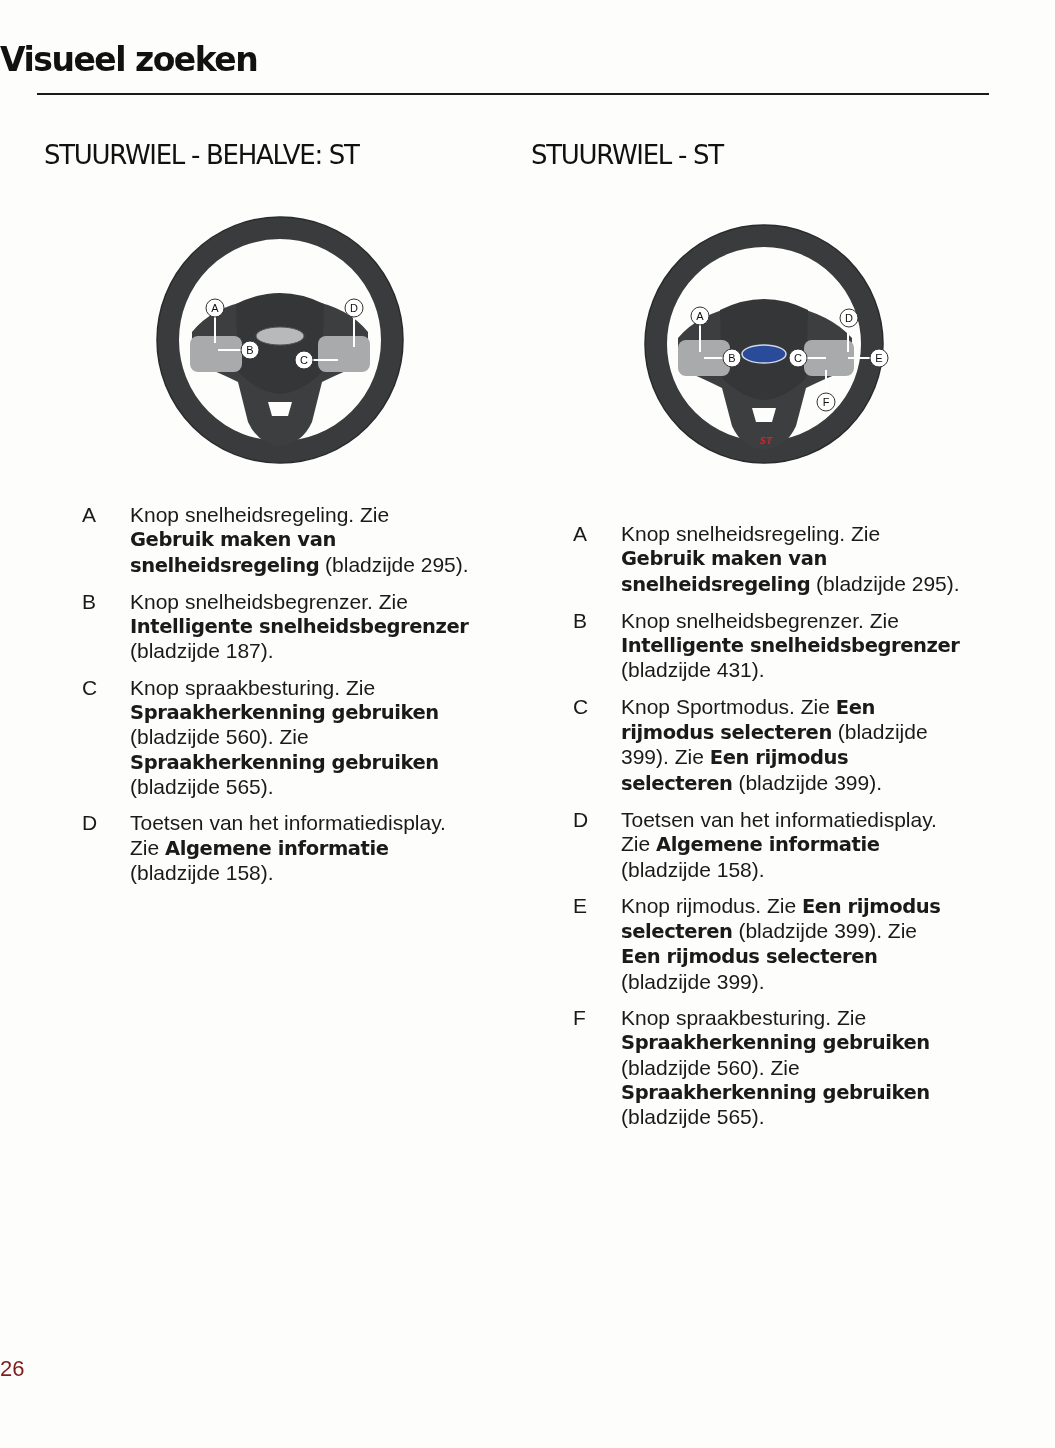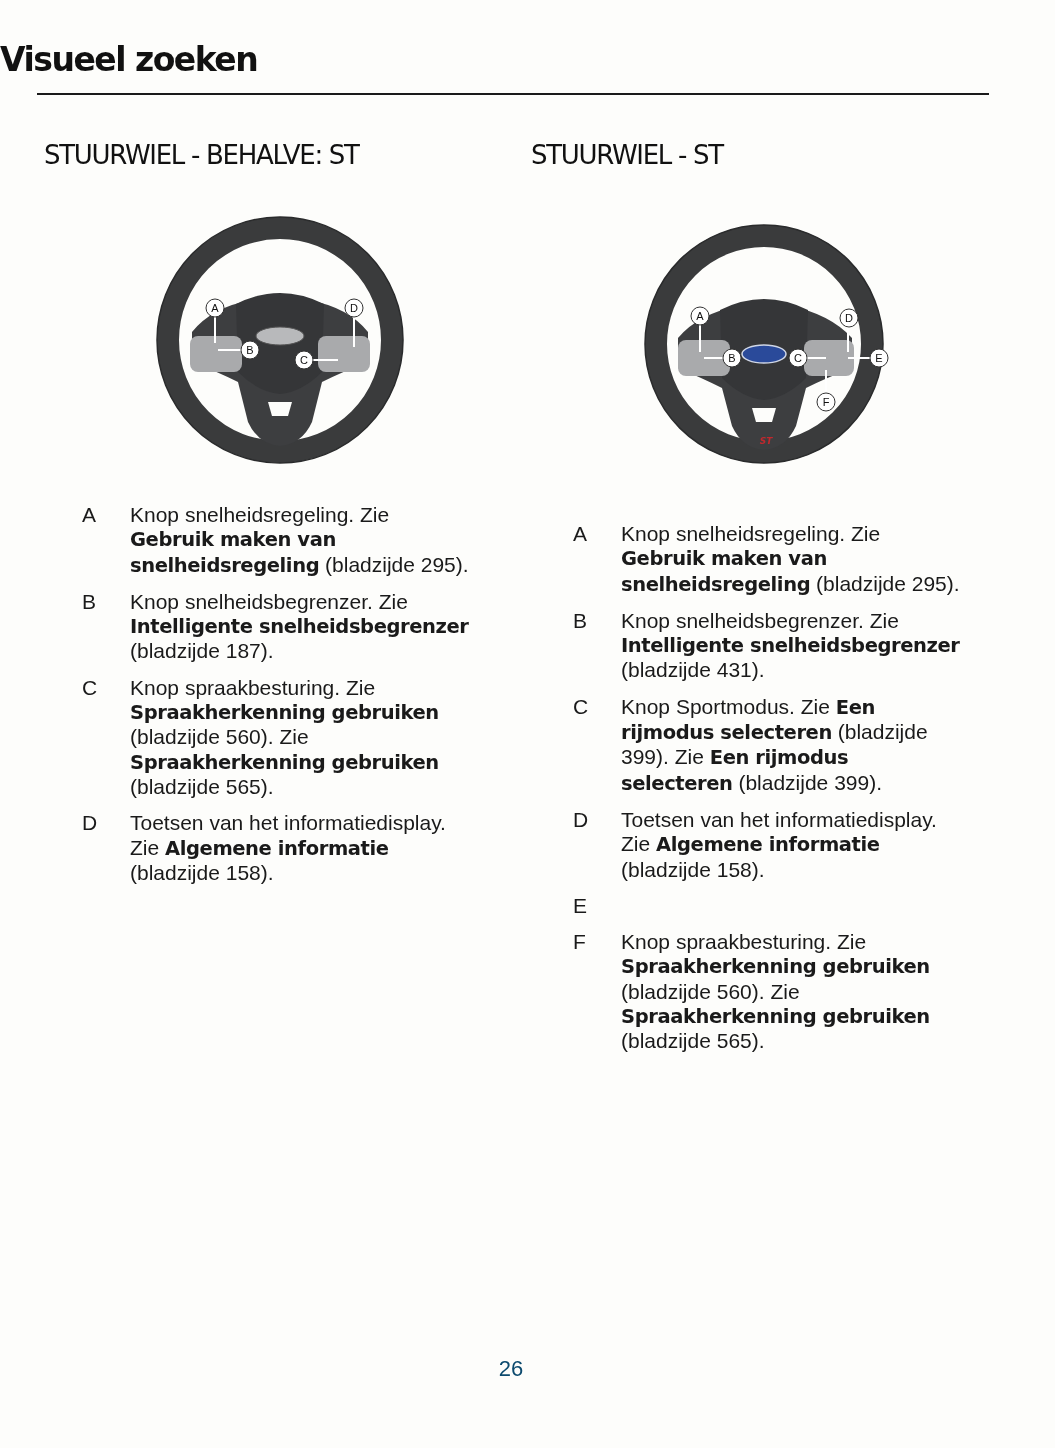--- a/index.html
+++ b/index.html
@@ -7,21 +7,21 @@
   body { position: relative; font-family: "Liberation Sans", sans-serif; color: #1a1a1a; overflow: hidden; }
   .page-title { position: absolute; left: 0; top: 40px; width: 1055px; text-align: left; font-family: "DejaVu Sans", sans-serif; font-weight: bold; font-size: 33px; letter-spacing: -1.5px; color: #111; }
   .rule { position: absolute; left: 37px; top: 93px; width: 952px; height: 2px; background: #1a1a1a; }
   .section-heading { position: absolute; top: 140px; font-family: "DejaVu Sans", sans-serif; font-weight: normal; font-size: 26px; letter-spacing: -1.3px; color: #111; white-space: nowrap; }
   .figure { position: absolute; }
   .items { position: absolute; width: 400px; }
   .item { display: flex; margin-bottom: 12px; }
   .item-letter { width: 60px; flex: none; font-size: 21px; line-height: 24.3px; padding-left: 12px; color: #1a1a1a; }
   .item-text { width: 345px; font-size: 21px; line-height: 24.3px; color: #1a1a1a; }
   .item-text b { font-family: "DejaVu Sans", sans-serif; font-weight: bold; font-size: 19.5px; letter-spacing: -0.4px; }
-  .page-number { position: absolute; left: 0; top: 1356px; width: 1022px; text-align: center; font-size: 22px; color: #0c4a6e; }
+  .page-number { position: absolute; left: 0; top: 1356px; width: 1022px; font-size: 22px; color: #7f1d1d; }
 </style>
 </head>
 <body>
 
 <div class="page-title">Visueel zoeken</div>
 <div class="rule"></div>
 
 <div class="section-heading" style="left:44px;">STUURWIEL - BEHALVE: ST</div>
 
 <svg class="figure" style="left:152px; top:212px;" width="256" height="256" viewBox="0 0 256 256">
@@ -118,20 +118,21 @@
   <div class="item">
     <div class="item-letter">C</div>
     <div class="item-text"><span>Knop Sportmodus. Zie </span><b>Een rijmodus selecteren</b><span> (bladzijde 399).  Zie </span><b>Een rijmodus selecteren</b><span> (bladzijde 399).</span></div>
   </div>
   <div class="item">
     <div class="item-letter">D</div>
     <div class="item-text"><span>Toetsen van het informatiedisplay. Zie </span><b>Algemene informatie</b><span> (bladzijde 158).</span></div>
   </div>
   <div class="item">
     <div class="item-letter">E</div>
+    <div class="item-text"><span>Knop rijmodus. Zie </span><b>Een rijmodus selecteren</b><span> (bladzijde 399).  Zie </span><b>Een rijmodus selecteren</b><span> (bladzijde 399).</span></div>
   </div>
   <div class="item">
     <div class="item-letter">F</div>
     <div class="item-text"><span>Knop spraakbesturing. Zie </span><b>Spraakherkenning gebruiken</b><span> (bladzijde 560).  Zie </span><b>Spraakherkenning gebruiken</b><span> (bladzijde 565).</span></div>
   </div>
 </div>
 
 <div class="page-number">26</div>
 
 </body></html>

